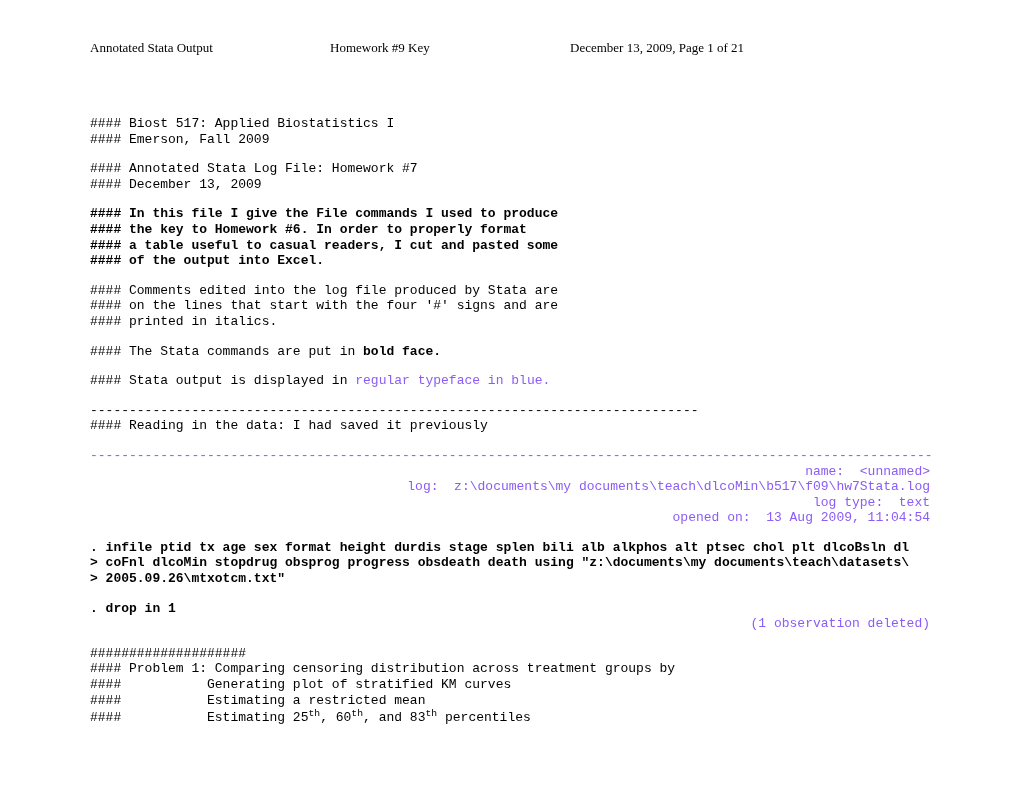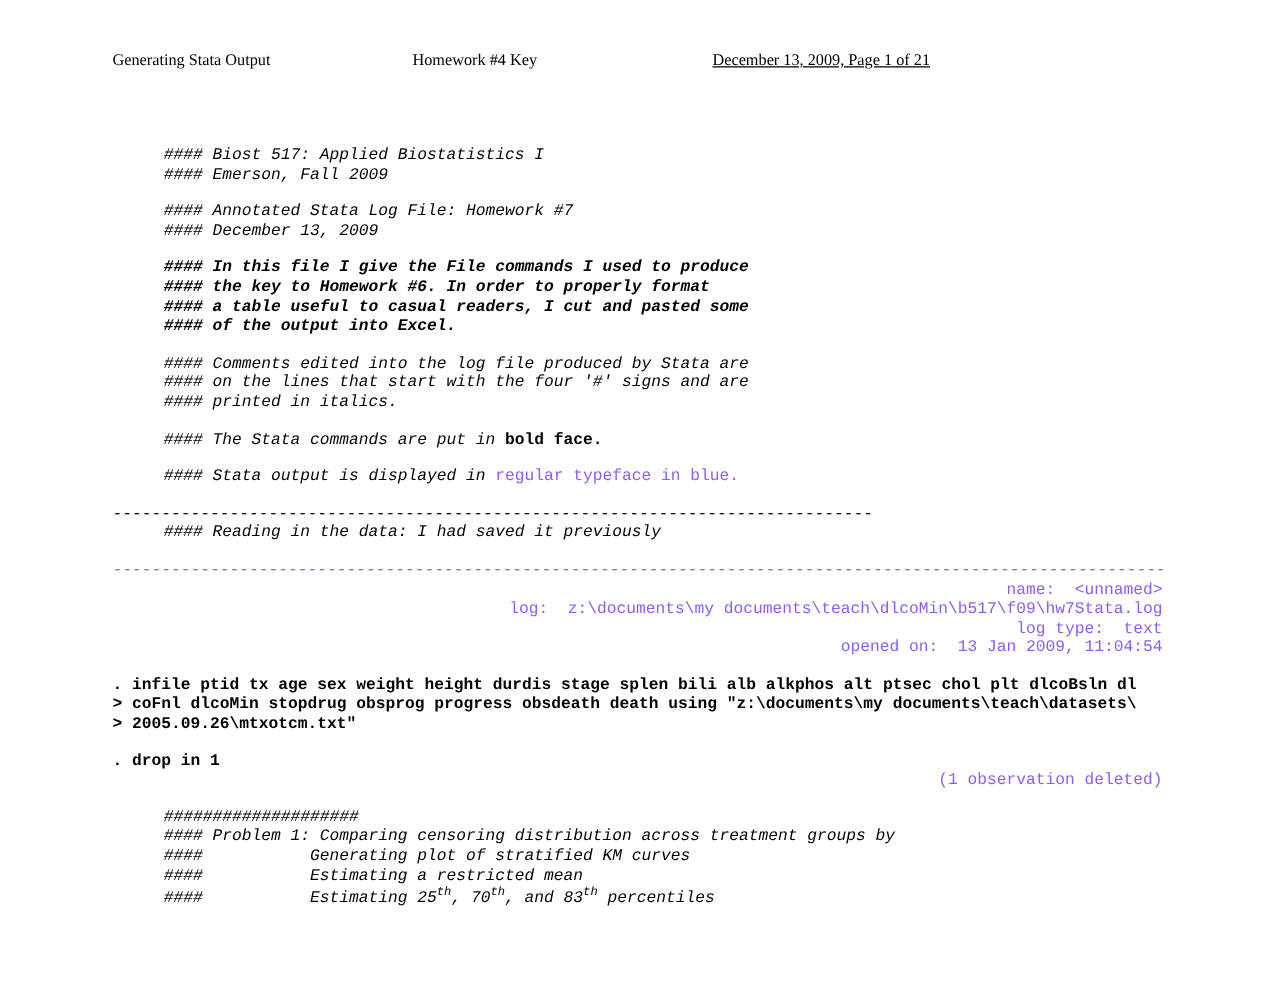--- a/index.html
+++ b/index.html
@@ -18,53 +18,50 @@
       margin-bottom: 60px;
     }
     .header-left {
       width: 240px;
     }
     .header-center {
       width: 240px;
     }
     .header-right {
       flex: 1;
-      text-decoration: underline;
     }
     .mono {
       font-family: "Courier New", monospace;
       font-size: 13px;
       line-height: 1.2;
       white-space: pre;
     }
     .italic {
-      font-style: italic;
-      margin-left: 41px;
     }
     .bold {
       font-weight: bold;
     }
     .blue {
       color: #8b5cf6;
       text-align: right;
     }
     .section {
       margin-bottom: 14px;
     }
     sup {
       font-size: 0.75em;
       text-align: right;
     }
   </style>
 </head>
 <body>
 
 <div class="header">
-  <div class="header-left">Generating Stata Output</div>
-  <div class="header-center">Homework #4 Key</div>
+  <div class="header-left">Annotated Stata Output</div>
+  <div class="header-center">Homework #9 Key</div>
   <div class="header-right">December 13, 2009, Page 1 of 21</div>
 </div>
 
 <div class="mono section"><span class="italic">#### Biost 517: Applied Biostatistics I</span>
 <span class="italic">#### Emerson, Fall 2009</span></div>
 
 <div class="mono section"><span class="italic">#### Annotated Stata Log File: Homework #7</span>
 <span class="italic">#### December 13, 2009</span></div>
 
 <div class="mono section"><span class="italic bold">#### In this file I give the File commands I used to produce</span>
@@ -80,26 +77,26 @@
 
 <div class="mono section"><span class="italic">#### Stata output is displayed in </span><span class="blue">regular typeface in blue.</span></div>
 
 <div class="mono">------------------------------------------------------------------------------</div>
 <div class="mono section"><span class="italic">#### Reading in the data: I had saved it previously</span></div>
 
 <div class="mono blue">------------------------------------------------------------------------------------------------------------</div>
 <div class="mono blue">      name:  &lt;unnamed&gt;</div>
 <div class="mono blue">       log:  z:\documents\my documents\teach\dlcoMin\b517\f09\hw7Stata.log</div>
 <div class="mono blue">  log type:  text</div>
-<div class="mono blue section"> opened on:  13 Jan 2009, 11:04:54</div>
+<div class="mono blue section"> opened on:  13 Aug 2009, 11:04:54</div>
 
-<div class="mono bold">. infile ptid tx age sex weight height durdis stage splen bili alb alkphos alt ptsec chol plt dlcoBsln dl</div>
+<div class="mono bold">. infile ptid tx age sex format height durdis stage splen bili alb alkphos alt ptsec chol plt dlcoBsln dl</div>
 <div class="mono bold">&gt; coFnl dlcoMin stopdrug obsprog progress obsdeath death using "z:\documents\my documents\teach\datasets\</div>
 <div class="mono bold section">&gt; 2005.09.26\mtxotcm.txt"</div>
 
 <div class="mono bold">. drop in 1</div>
 <div class="mono blue section">(1 observation deleted)</div>
 
 <div class="mono italic">####################</div>
 <div class="mono italic">#### Problem 1: Comparing censoring distribution across treatment groups by</div>
 <div class="mono italic">####           Generating plot of stratified KM curves</div>
 <div class="mono italic">####           Estimating a restricted mean</div>
-<div class="mono italic"><span>####           Estimating 25</span><sup>th</sup><span>, 70</span><sup>th</sup><span>, and 83</span><sup>th</sup><span> percentiles</span></div>
+<div class="mono italic"><span>####           Estimating 25</span><sup>th</sup><span>, 60</span><sup>th</sup><span>, and 83</span><sup>th</sup><span> percentiles</span></div>
 
 </body></html>

